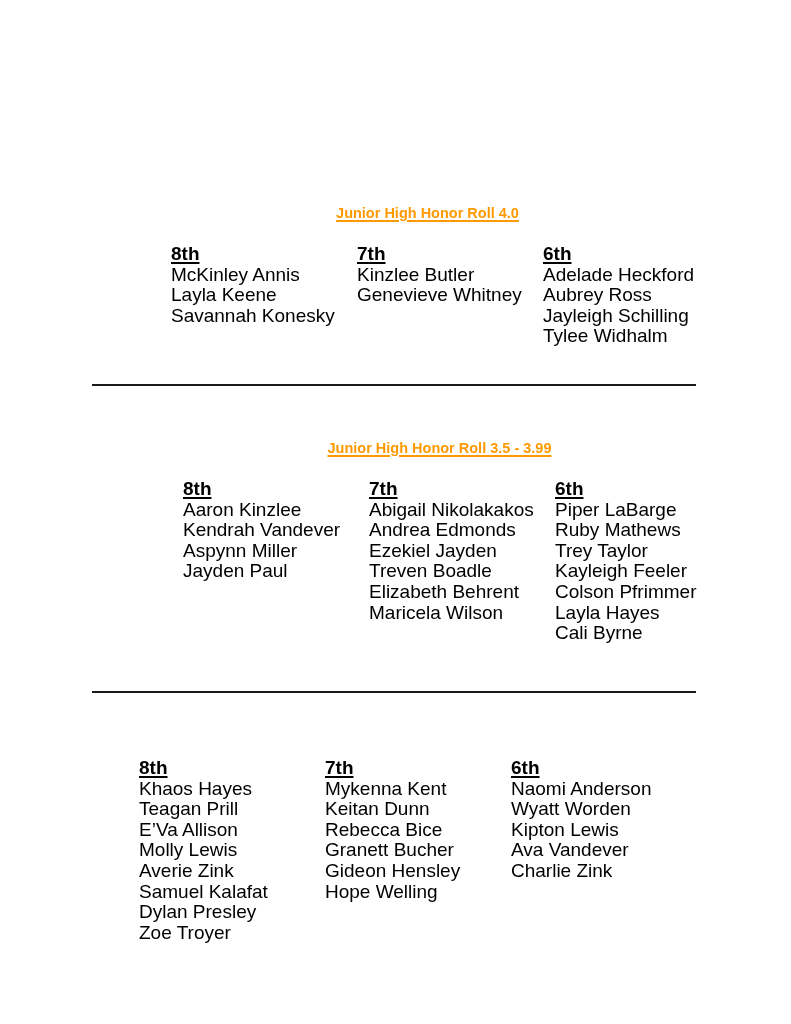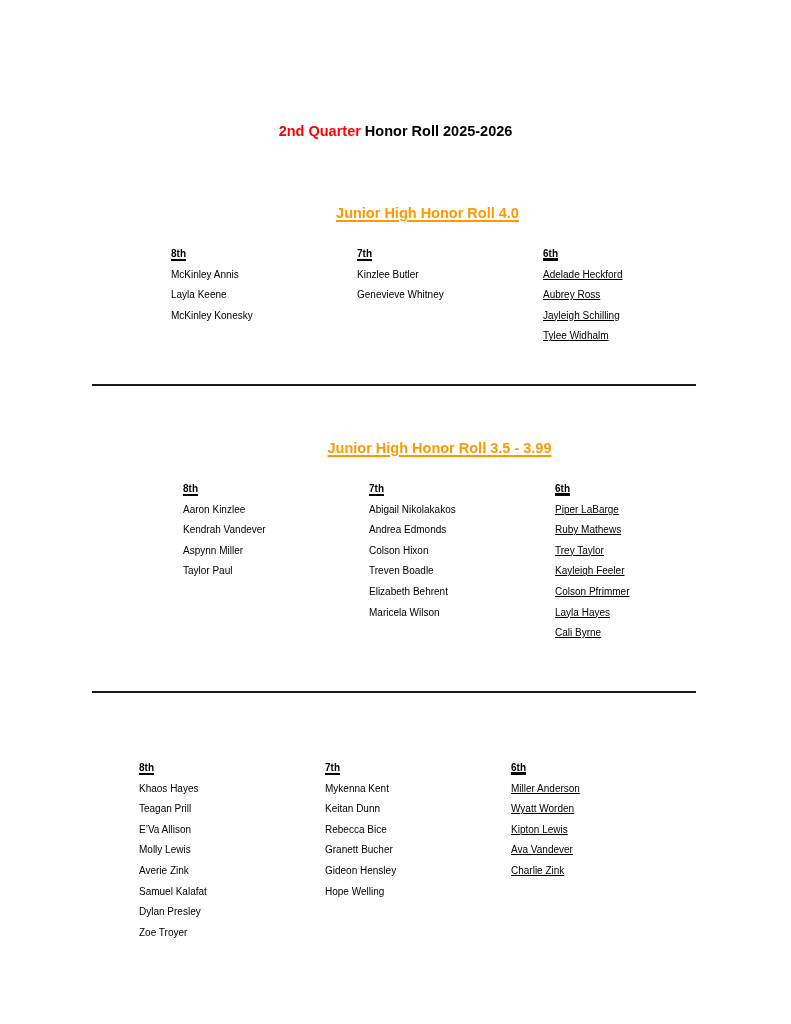--- a/index.html
+++ b/index.html
@@ -49,26 +49,26 @@
       text-decoration-thickness: 1.5px;
       text-underline-offset: 2px;
     }
     .columns {
       position: relative;
       height: 10px;
     }
     .col {
       position: absolute;
       top: 0;
-      font-size: 10px;
+      font-size: 19px;
       line-height: 20.6px;
     }
     .col.c8 { left: 139px; }
     .col.c7 { left: 325px; }
-    .col.c6 { left: 511px; text-decoration: underline; }
+    .col.c6 { left: 511px; }
     .grade {
       font-weight: bold;
       text-decoration: underline;
       text-decoration-thickness: 1.5px;
       text-underline-offset: 2px;
     }
     .name { white-space: nowrap; }
     .divider {
       position: absolute;
       left: 92px;
@@ -76,31 +76,30 @@
       height: 0;
       border-top: 2px solid #1a1a1a;
     }
   </style>
 </head>
 <body>
 
 <div class="page">
 
   <div class="header">
-    <div><span class="quarter">2nd Quarter</span><span> Honor Roll 2025-2026</span></div>
   </div>
 
   <div class="section" style="top:203px;padding-left:32px;">
     <div class="section-title">Junior High Honor Roll 4.0</div>
     <div class="columns" style="margin-top:21px;">
       <div class="col c8">
         <div class="grade">8th</div>
         <div class="name">McKinley Annis</div>
         <div class="name">Layla Keene</div>
-        <div class="name">McKinley Konesky</div>
+        <div class="name">Savannah Konesky</div>
       </div>
       <div class="col c7">
         <div class="grade">7th</div>
         <div class="name">Kinzlee Butler</div>
         <div class="name">Genevieve Whitney</div>
       </div>
       <div class="col c6">
         <div class="grade">6th</div>
         <div class="name">Adelade Heckford</div>
         <div class="name">Aubrey Ross</div>
@@ -113,27 +112,27 @@
   <div class="divider" style="top:384px;"></div>
 
   <div class="section" style="top:438px;margin-left:44px;">
     <div class="section-title">Junior High Honor Roll 3.5 - 3.99</div>
     <div class="columns" style="margin-top:21px;">
       <div class="col c8">
         <div class="grade">8th</div>
         <div class="name">Aaron Kinzlee</div>
         <div class="name">Kendrah Vandever</div>
         <div class="name">Aspynn Miller</div>
-        <div class="name">Taylor Paul</div>
+        <div class="name">Jayden Paul</div>
       </div>
       <div class="col c7">
         <div class="grade">7th</div>
         <div class="name">Abigail Nikolakakos</div>
         <div class="name">Andrea Edmonds</div>
-        <div class="name">Colson Hixon</div>
+        <div class="name">Ezekiel Jayden</div>
         <div class="name">Treven Boadle</div>
         <div class="name">Elizabeth Behrent</div>
         <div class="name">Maricela Wilson</div>
       </div>
       <div class="col c6">
         <div class="grade">6th</div>
         <div class="name">Piper LaBarge</div>
         <div class="name">Ruby Mathews</div>
         <div class="name">Trey Taylor</div>
         <div class="name">Kayleigh Feeler</div>
@@ -163,21 +162,21 @@
         <div class="grade">7th</div>
         <div class="name">Mykenna Kent</div>
         <div class="name">Keitan Dunn</div>
         <div class="name">Rebecca Bice</div>
         <div class="name">Granett Bucher</div>
         <div class="name">Gideon Hensley</div>
         <div class="name">Hope Welling</div>
       </div>
       <div class="col c6">
         <div class="grade">6th</div>
-        <div class="name">Miller Anderson</div>
+        <div class="name">Naomi Anderson</div>
         <div class="name">Wyatt Worden</div>
         <div class="name">Kipton Lewis</div>
         <div class="name">Ava Vandever</div>
         <div class="name">Charlie Zink</div>
       </div>
     </div>
   </div>
 
 </div>
 

